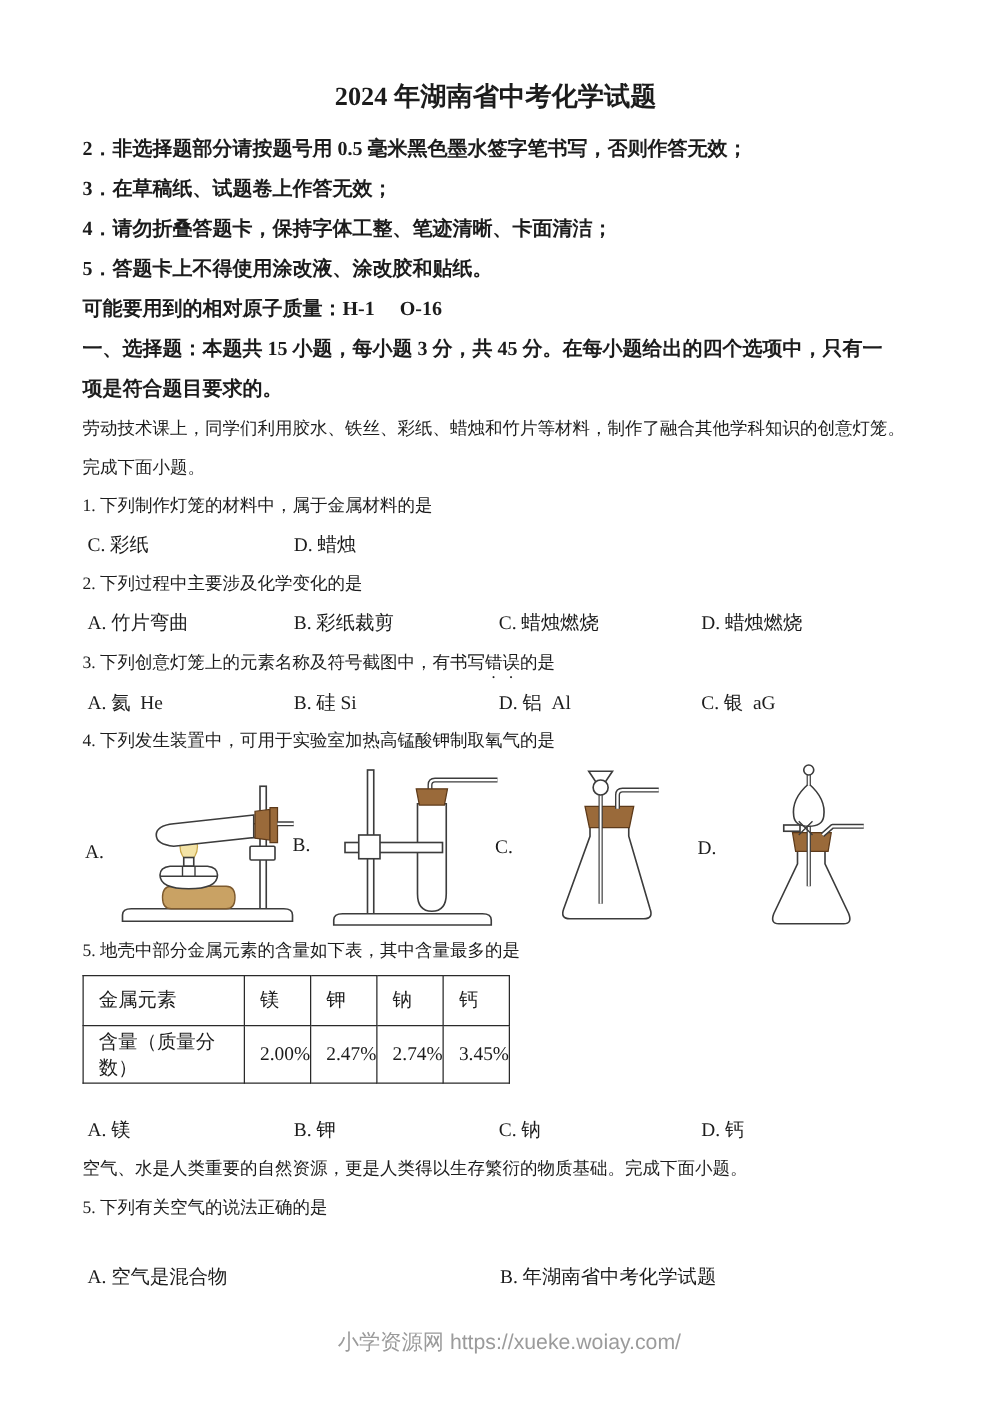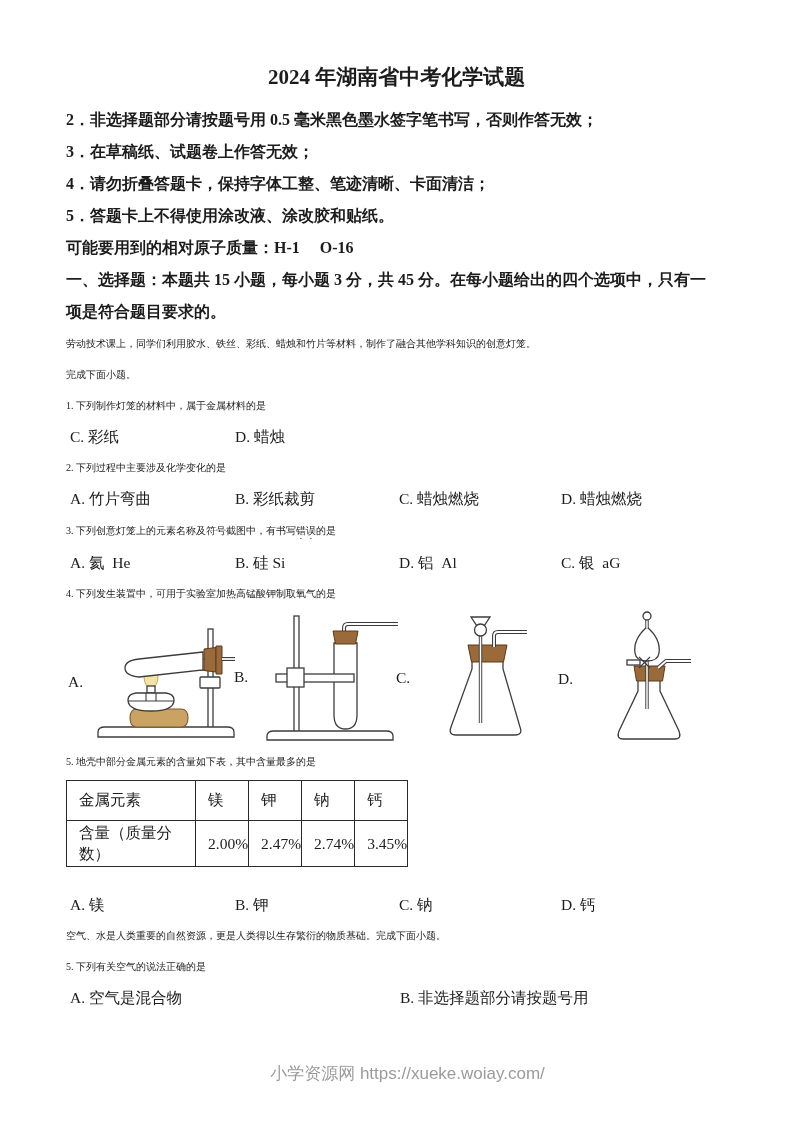--- a/index.html
+++ b/index.html
@@ -2,33 +2,33 @@
 <html><head>
 <meta charset="utf-8">
 <style>
   html,body{margin:0;padding:0;background:#ffffff;}
   .page{
     position:relative;width:793px;height:1122px;overflow:hidden;background:#ffffff;
     box-sizing:border-box;padding:58px 66px 0 66px;
     font-family:"Liberation Serif","DejaVu Serif",serif;color:#1c1c1c;
   }
   .title{font-size:21px;line-height:30px;font-weight:bold;text-align:center;margin:4px 0 12px 0;white-space:pre-wrap;}
-  .t{font-size:10px;line-height:31px;margin:0;white-space:pre-wrap;}
+  .t{font-size:14px;line-height:31px;margin:0;white-space:pre-wrap;}
   .b{font-weight:bold;font-size:16px;line-height:32px;}
   .q3line{line-height:33px;}
   .emph{
     -webkit-text-emphasis:filled dot #1c1c1c;
     -webkit-text-emphasis-position:under right;
     text-emphasis:filled dot #1c1c1c;
     text-emphasis-position:under right;
   }
   .opts4{display:grid;grid-template-columns:165px 164px 162px 1fr;padding-left:4px;
          font-size:15.5px;line-height:31px;white-space:pre-wrap;}
   .opts2{display:grid;grid-template-columns:330px 1fr;padding-left:4px;
-         font-size:15.5px;line-height:31px;white-space:pre-wrap;}
+         font-size:15.5px;line-height:31px;white-space:pre-wrap;margin-top:24px;}
   .figrow{position:relative;height:135px;margin:2px 0 0 0;}
   .fig{position:absolute;display:flex;align-items:center;}
   .fig-a{left:2px;top:12px;}
   .fig-b{left:168px;top:0;}
   .fig-c{left:330px;top:2px;}
   .fig-d{left:492px;top:0;}
   .fig-label{font-size:15.5px;margin-right:8px;}
   
   .ln{fill:#ffffff;stroke:#3c3c3c;stroke-width:1.3;}
   .thin{fill:none;stroke:#3c3c3c;stroke-width:1.1;}
@@ -189,18 +189,18 @@
     <span>B. 钾</span>
     <span>C. 钠</span>
     <span>D. 钙</span>
   </div>
 
   <p class="t">空气、水是人类重要的自然资源，更是人类得以生存繁衍的物质基础。完成下面小题。</p>
 
   <p class="t">5. 下列有关空气的说法正确的是</p>
   <div class="opts2">
     <span>A. 空气是混合物</span>
-    <span>B. 非选择题部分请按题号用</span>
+    <span>B. 年湖南省中考化学试题</span>
   </div>
 
   <div class="footer">小学资源网 https://xueke.woiay.com/</div>
 
 </div>
 
 </body></html>

